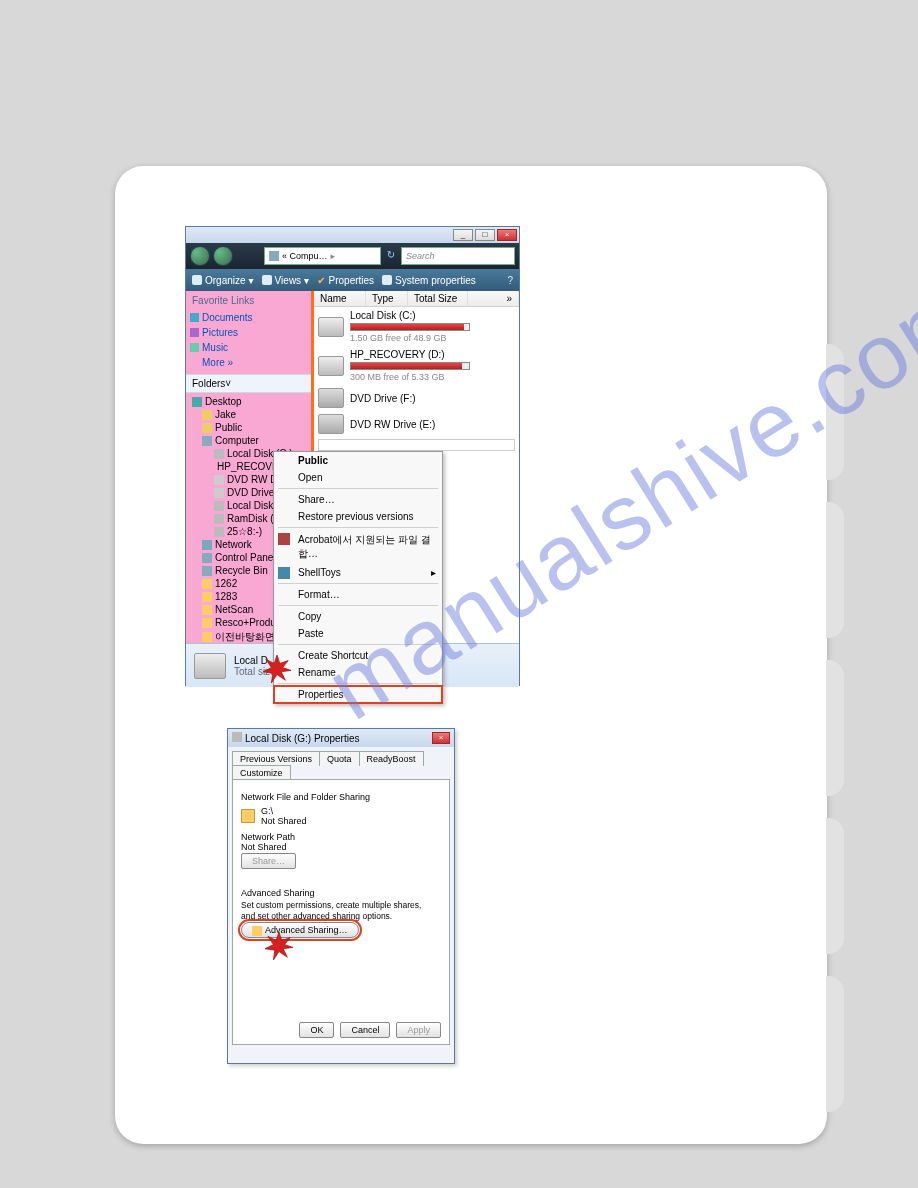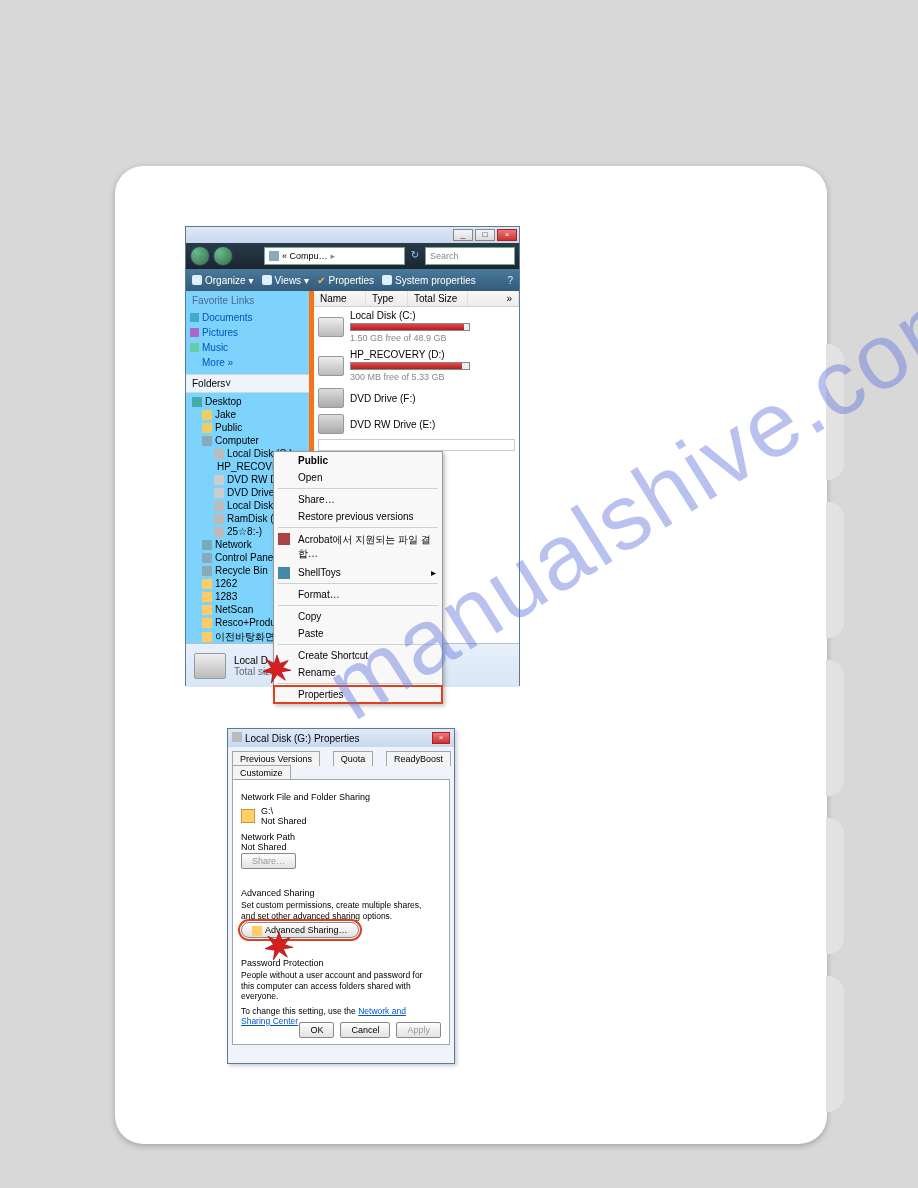--- a/index.html
+++ b/index.html
@@ -10,26 +10,26 @@
 
   
   .explorer { position: absolute; left: 70px; top: 60px; width: 335px; height: 460px; border: 1px solid #5a7a9a; background: #eaf1fb; font-size: 10px; color: #000; }
   .ex-titlebar { height: 16px; background: linear-gradient(#dfe9f6,#c7d8ee); display: flex; justify-content: flex-end; align-items: center; padding-right: 2px; gap: 2px; }
   .tbtn { width: 20px; height: 12px; border: 1px solid #888; background: linear-gradient(#f6f6f6,#dcdcdc); font-size: 8px; text-align: center; line-height: 10px; }
   .tbtn.close { background: linear-gradient(#e77,#c33); color: #fff; border-color: #a22; }
   .ex-nav { height: 26px; background: linear-gradient(#2b3a4a,#1a2530); display: flex; align-items: center; padding: 0 4px; gap: 3px; }
   .navbtn { width: 20px; height: 20px; border-radius: 50%; background: radial-gradient(circle at 30% 30%, #6b8,#3a6a4a); border: 1px solid #245; }
   .addr { flex: 1; height: 18px; background: #fff; border: 1px solid #7a8; display: flex; align-items: center; padding: 0 4px; font-size: 9px; color: #000; margin-left: 28px; }
   .addr .sep { margin: 0 3px; color: #888; }
-  .searchbox { width: 90px; height: 18px; background: #fff; border: 1px solid #7a8; font-size: 9px; padding: 0 4px; color: #888; display: flex; align-items: center; }
+  .searchbox { width: 114px; height: 18px; background: #fff; border: 1px solid #7a8; font-size: 9px; padding: 0 4px; color: #888; font-style: italic; display: flex; align-items: center; }
   .ex-toolbar { height: 22px; background: linear-gradient(#4a7a9a,#345a7a); display: flex; align-items: center; padding: 0 6px; gap: 8px; color: #fff; font-size: 10px; }
   .ex-toolbar .tool { display: flex; align-items: center; gap: 3px; }
   .ex-toolbar .ico { width: 10px; height: 10px; background: #def; border-radius: 2px; }
   .ex-body { display: flex; height: 352px; background: #fff; }
-  .ex-left { width: 128px; background: #7dd3fc; border-right: 5px solid #f97316; overflow: hidden; }
+  .ex-left { width: 128px; background: #f9a8d4; border-right: 3px solid #f97316; overflow: hidden; }
   .fav { padding: 4px 6px; color: #4a6a8a; font-size: 10px; }
   .favitem { padding: 2px 6px 2px 16px; color: #0055bb; font-size: 10px; position: relative; }
   .favitem .fi { position: absolute; left: 4px; top: 3px; width: 9px; height: 9px; }
   .fi.doc { background: #4ac; } .fi.pic { background: #a6c; } .fi.mus { background: #6ca; }
   .foldershdr { padding: 3px 6px; font-size: 10px; border-top: 1px solid #d0d8e0; border-bottom: 1px solid #d0d8e0; background: #eef4fc; margin-top: 4px; display: flex; }
   .tree { padding: 2px 0; font-size: 10px; }
   .tn { padding: 1px 0 1px 6px; white-space: nowrap; display: flex; align-items: center; gap: 3px; }
   .tn .ti { width: 10px; height: 10px; }
   .ti.desktop { background: #4aa; } .ti.user { background: #ec6; } .ti.pub { background: #ec6; }
   .ti.comp { background: #8ab; } .ti.dsk { background: #bbb; } .ti.dvd { background: #ccc; }
@@ -62,21 +62,21 @@
   .burst { position: absolute; width: 28px; height: 28px; z-index: 30; }
   .burst svg { width: 100%; height: 100%; }
 
   .ex-status { height: 44px; background: linear-gradient(#e8f0fa,#d8e6f6); border-top: 1px solid #b0c0d0; display: flex; align-items: center; padding: 0 8px; gap: 8px; }
   .ex-status .sico { width: 32px; height: 26px; background: linear-gradient(#eee,#bbb); border: 1px solid #999; border-radius: 2px; }
   .ex-status .stxt { font-size: 10px; }
 
   
   .props { position: absolute; left: 112px; top: 562px; width: 228px; height: 336px; border: 1px solid #5a7a9a; background: #f0f4fa; font-size: 9px; color: #000; box-shadow: 2px 2px 4px rgba(0,0,0,.2); }
   .pr-title { height: 18px; background: linear-gradient(#dfe9f6,#c7d8ee); display: flex; align-items: center; padding: 0 4px; font-size: 10px; justify-content: space-between; }
-  .pr-tabs { display: flex; flex-wrap: wrap; padding: 4px 4px 0 4px; background: #f0f4fa; justify-content: space-between; }
+  .pr-tabs { display: flex; flex-wrap: wrap; padding: 4px 4px 0 4px; background: #f0f4fa; }
   .pr-tab { border: 1px solid #9aa; border-bottom: none; background: #f4f4f4; padding: 2px 7px; font-size: 9px; margin-right: -1px; margin-bottom: -1px; }
   .pr-tab.active { background: #fff; position: relative; z-index: 2; outline: 1px solid #e04020; }
   .pr-pane { margin: 0 4px 4px 4px; border: 1px solid #9aa; background: #fff; padding: 6px 8px; height: 266px; position: relative; }
   .pr-grp { border: 1px solid #c8c8c8; border-radius: 2px; padding: 6px 6px 8px 6px; margin-bottom: 8px; position: relative; }
   .pr-row { display: flex; gap: 6px; align-items: center; margin: 2px 0; }
   .pr-row .pico { width: 14px; height: 14px; background: #fc6; border: 1px solid #c93; }
   .pr-btn { border: 1px solid #888; background: linear-gradient(#fefefe,#e2e2e2); padding: 2px 10px; font-size: 9px; border-radius: 2px; }
   .pr-btn.disabled { color: #999; }
   .pr-link { color: #0055cc; text-decoration: underline; }
   .pr-foot { position: absolute; bottom: 6px; right: 8px; display: flex; gap: 6px; }
@@ -313,25 +313,20 @@
           </div>
           <div style="margin-top:6px;">Network Path</div>
           <div>Not Shared</div>
           <div style="margin-top:4px;"><span class="pr-btn disabled">Share…</span></div>
         </div>
         <div class="pr-grp" style="border:none;padding-left:0;">
           <div style="font-size:9px;margin-bottom:2px;">Advanced Sharing</div>
           <div style="font-size:8.5px;line-height:1.25;margin-bottom:4px;">Set custom permissions, create multiple shares, and set other advanced sharing options.</div>
           <span class="pr-btn adv-hl"><span style="display:inline-block;width:10px;height:10px;background:#fc6;margin-right:3px;vertical-align:middle;"></span><span>Advanced Sharing…</span></span>
         </div>
-        <div class="pr-grp" style="border:none;padding-left:0;">
-          <div style="font-size:9px;margin-bottom:2px;">Password Protection</div>
-          <div style="font-size:8.5px;line-height:1.25;margin-bottom:4px;">People without a user account and password for this computer can access folders shared with everyone.</div>
-          <div style="font-size:8.5px;"><span>To change this setting, use the </span><span class="pr-link">Network and Sharing Center</span></div>
-        </div>
         <div class="pr-foot">
           <span class="pr-btn">OK</span>
           <span class="pr-btn">Cancel</span>
           <span class="pr-btn disabled">Apply</span>
         </div>
       </div>
     </div>
     <div class="burst" style="left:150px;top:766px;">
       <svg viewBox="0 0 40 40">
           <polygon points="20,0 24,12 36,8 28,18 40,22 26,24 32,36 20,28 12,40 14,26 0,24 12,18 4,6 16,12" fill="#d62020" stroke="#a01010" stroke-width="1"></polygon>

